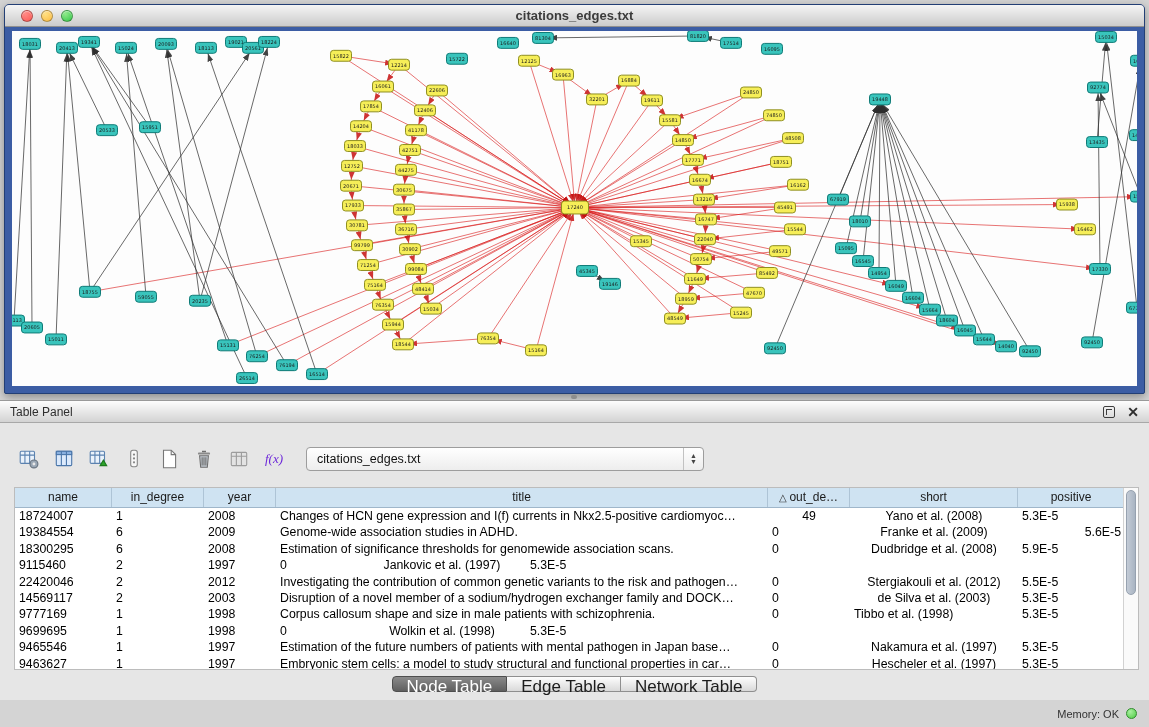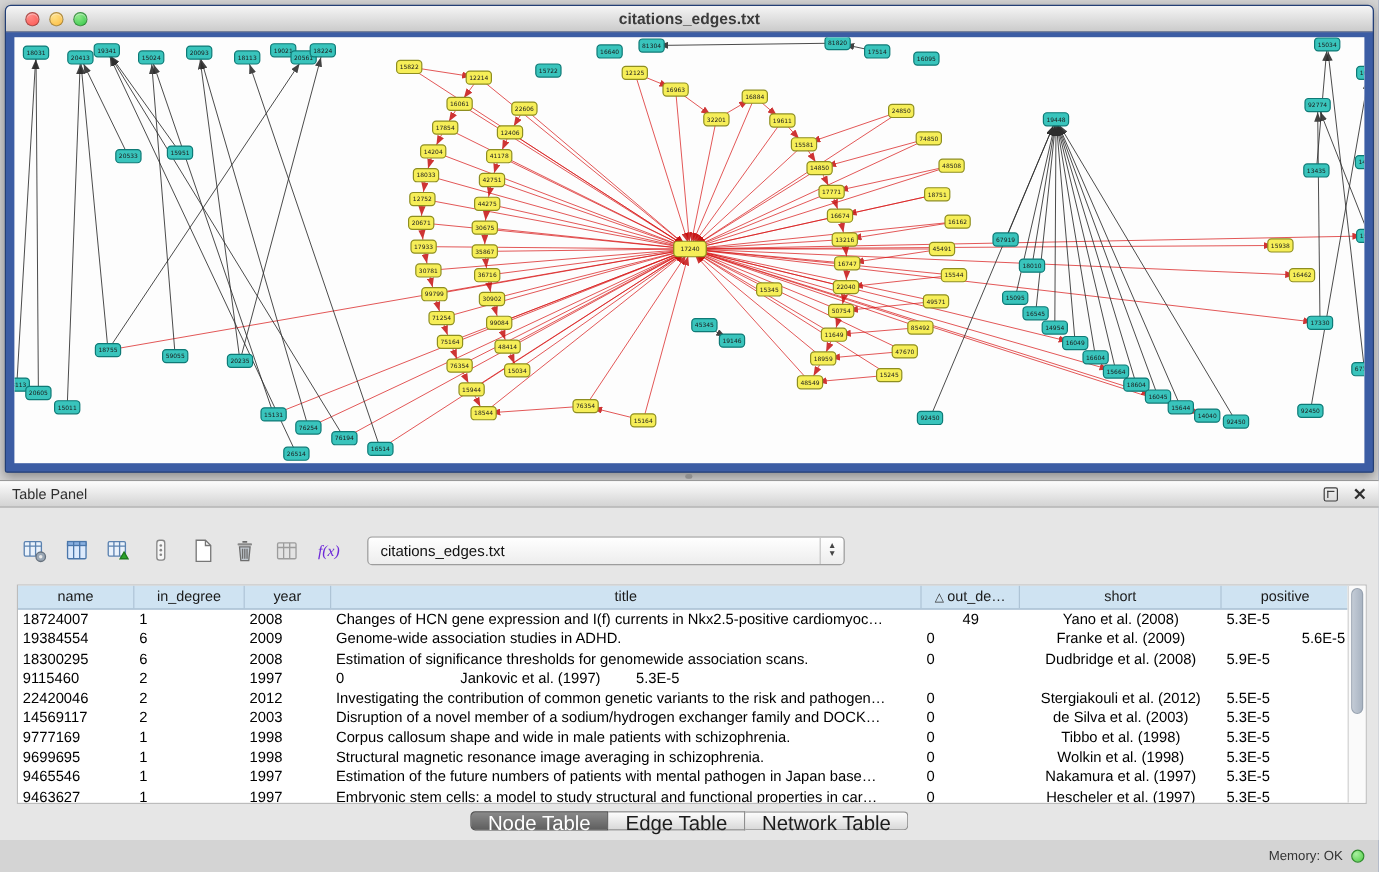--- a/index.html
+++ b/index.html
@@ -934,30 +934,29 @@
               <div class="td" style="width: 72px; text-align: left;">2003</div>
               <div class="td" style="width: 492px; text-align: left;">Disruption of a novel member of a sodium/hydrogen exchanger family and DOCK…</div>
               <div class="td" style="width: 82px; text-align: left;">0</div>
               <div class="td" style="width: 168px; text-align: center;">de Silva et al. (2003)</div>
               <div class="td" style="width: 107px; text-align: left;">5.3E-5</div>
             </div>
             <div class="tr">
               <div class="td" style="width: 97px; text-align: left;">9777169</div>
               <div class="td" style="width: 92px; text-align: left;">1</div>
               <div class="td" style="width: 72px; text-align: left;">1998</div>
-              <div class="td" style="width: 492px; text-align: left;">Corpus callosum shape and wide in male patients with schizophrenia.</div>
+              <div class="td" style="width: 492px; text-align: left;">Corpus callosum shape and size in male patients with schizophrenia.</div>
               <div class="td" style="width: 82px; text-align: left;">0</div>
-              <div class="td" style="width: 168px; text-align: center;">Tibbo et al. (1998)</div>
+              <div class="td" style="width: 168px; ">Tibbo et al. (1998)</div>
               <div class="td" style="width: 107px; text-align: left;">5.3E-5</div>
             </div>
             <div class="tr">
               <div class="td" style="width: 97px; text-align: left;">9699695</div>
               <div class="td" style="width: 92px; text-align: left;">1</div>
               <div class="td" style="width: 72px; text-align: left;">1998</div>
-              <div class="td" style="width: 492px; text-align: left;">Structural magnetic resonance image averaging in schizophrenia.</div>
               <div class="td" style="width: 82px; text-align: left;">0</div>
               <div class="td" style="width: 168px; text-align: center;">Wolkin et al. (1998)</div>
               <div class="td" style="width: 107px; text-align: left;">5.3E-5</div>
             </div>
             <div class="tr">
               <div class="td" style="width: 97px; text-align: left;">9465546</div>
               <div class="td" style="width: 92px; text-align: left;">1</div>
               <div class="td" style="width: 72px; text-align: left;">1997</div>
               <div class="td" style="width: 492px; text-align: left;">Estimation of the future numbers of patients with mental pathogen in Japan base…</div>
               <div class="td" style="width: 82px; text-align: left;">0</div>

